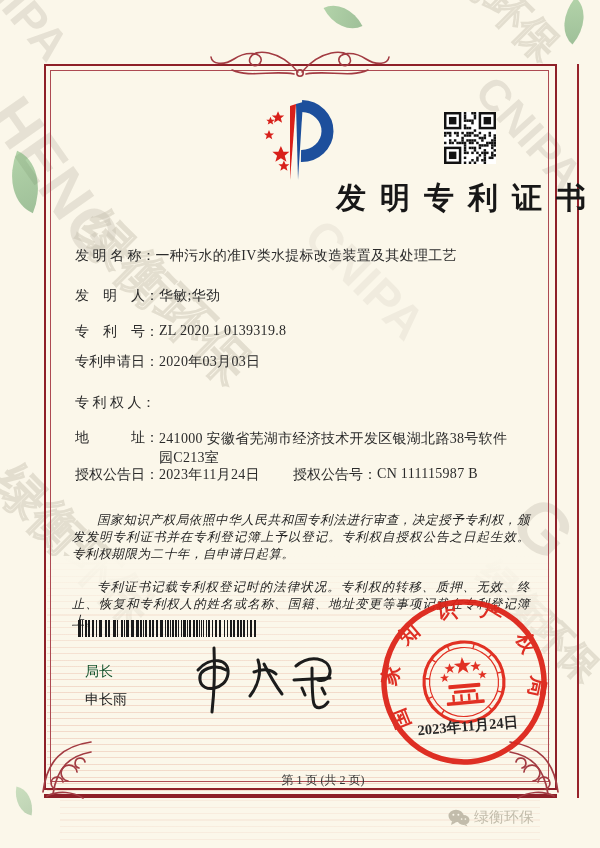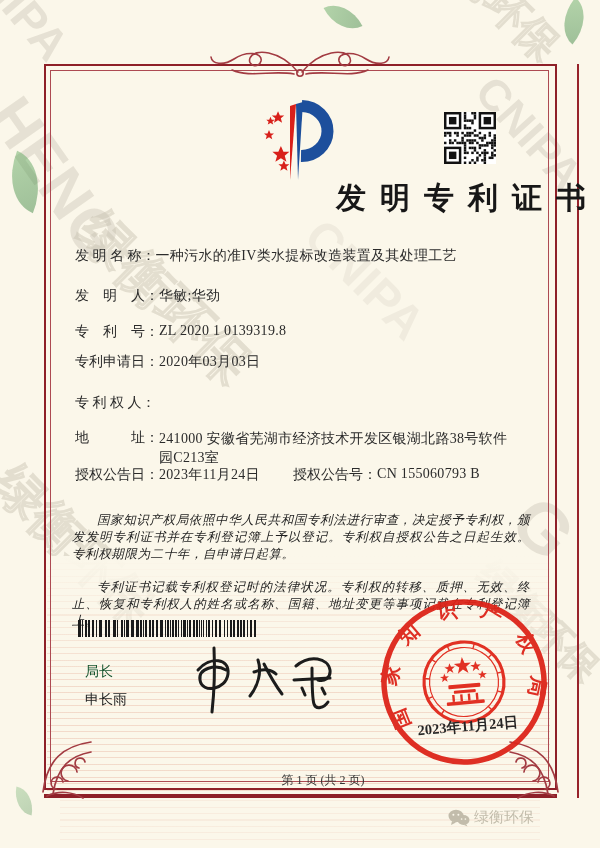--- a/index.html
+++ b/index.html
@@ -317,21 +317,21 @@
     <span class="lbl">地　　　址：</span>
     <span class="val">241000 安徽省芜湖市经济技术开发区银湖北路38号软件园C213室</span>
   </div>
   <div class="row r-grant">
     <span class="pair1">
       <span class="lbl">授权公告日：</span>
       <span class="val">2023年11月24日</span>
     </span>
     <span class="pair2">
       <span class="lbl">授权公告号：</span>
-      <span class="val">CN 155060793 B</span>
+      <span class="val">CN 111115987 B</span>
     </span>
   </div>
 
   <div class="legal">
     <p>国家知识产权局依照中华人民共和国专利法进行审查，决定授予专利权，颁发发明专利证书并在专利登记簿上予以登记。专利权自授权公告之日起生效。专利权期限为二十年，自申请日起算。</p>
     <p>专利证书记载专利权登记时的法律状况。专利权的转移、质押、无效、终止、恢复和专利权人的姓名或名称、国籍、地址变更等事项记载在专利登记簿上。</p>
   </div>
 
   <svg class="barcode" id="barcode" width="180" height="17">
       <rect x="0" y="0" width="3" height="17" fill="#1a1a1a"></rect>

